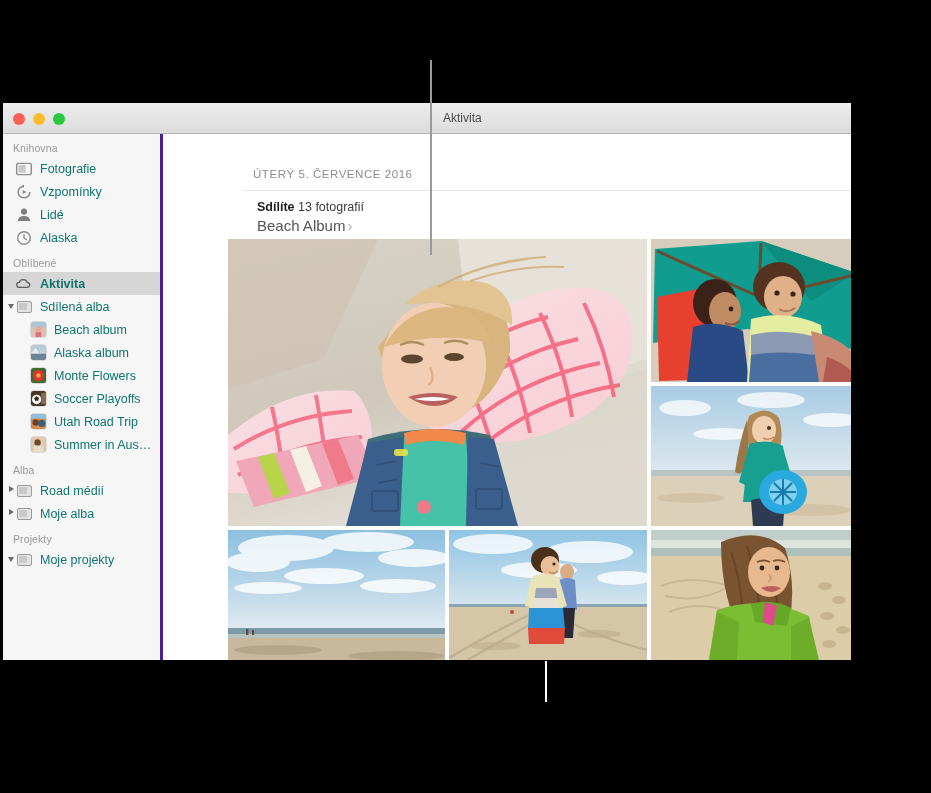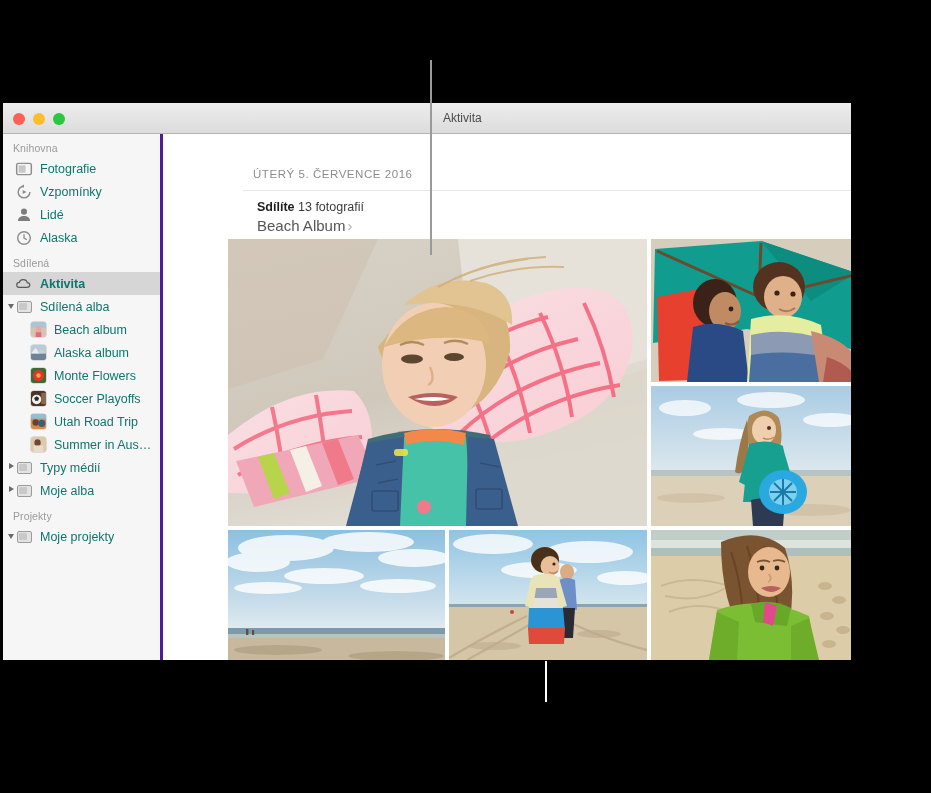--- a/index.html
+++ b/index.html
@@ -124,21 +124,21 @@
     <div class="sb-row">
       <span class="ico">
         <svg viewBox="0 0 16 16">
             <circle cx="8" cy="8" r="5.6" fill="none" stroke="#8e8e8e" stroke-width="1.3"></circle>
             <path d="M8 4.6V8l2.6 1.6" fill="none" stroke="#8e8e8e" stroke-width="1.2"></path>
           </svg>
       </span>
       <span class="lbl">Alaska</span>
     </div>
 
-    <div class="sb-head">Sdílená</div>
+    <div class="sb-head">Oblíbené</div>
 
     <div class="sb-row sel">
       <span class="ico">
         <svg viewBox="0 0 18 16">
             <path d="M4.6 11.4c-1.6 0-2.9-1.1-2.9-2.5s1.2-2.5 2.7-2.5c.3-1.6 1.9-2.8 3.8-2.8 2 0 3.7 1.3 4 3 1.5.1 2.6 1.1 2.6 2.4 0 1.3-1.3 2.4-2.9 2.4z" fill="none" stroke="#5a5a5a" stroke-width="1.15"></path>
           </svg>
       </span>
       <span class="lbl">Aktivita</span>
     </div>
 
@@ -214,27 +214,28 @@
       <span class="ico">
         <span class="thumb"><svg viewBox="0 0 16 16" preserveAspectRatio="none">
               <rect width="16" height="16" fill="#e0c9a8"></rect>
               <ellipse cx="7" cy="6" rx="3.4" ry="3.6" fill="#6b4a33"></ellipse>
               <rect x="3" y="9" width="10" height="7" fill="#e8dcc8"></rect>
             </svg></span>
       </span>
       <span class="lbl">Summer in Aus…</span>
     </div>
 
+    <div class="sb-head">Alba</div>
 
     <div class="sb-row">
       <span class="tw"></span>
       <span class="ico">
           <span class="fico"></span>
         </span>
-      <span class="lbl">Typy médií</span>
+      <span class="lbl">Road médií</span>
     </div>
 
     <div class="sb-row">
       <span class="tw"></span>
       <span class="ico">
           <span class="fico"></span>
         </span>
       <span class="lbl">Moje alba</span>
     </div>
 

